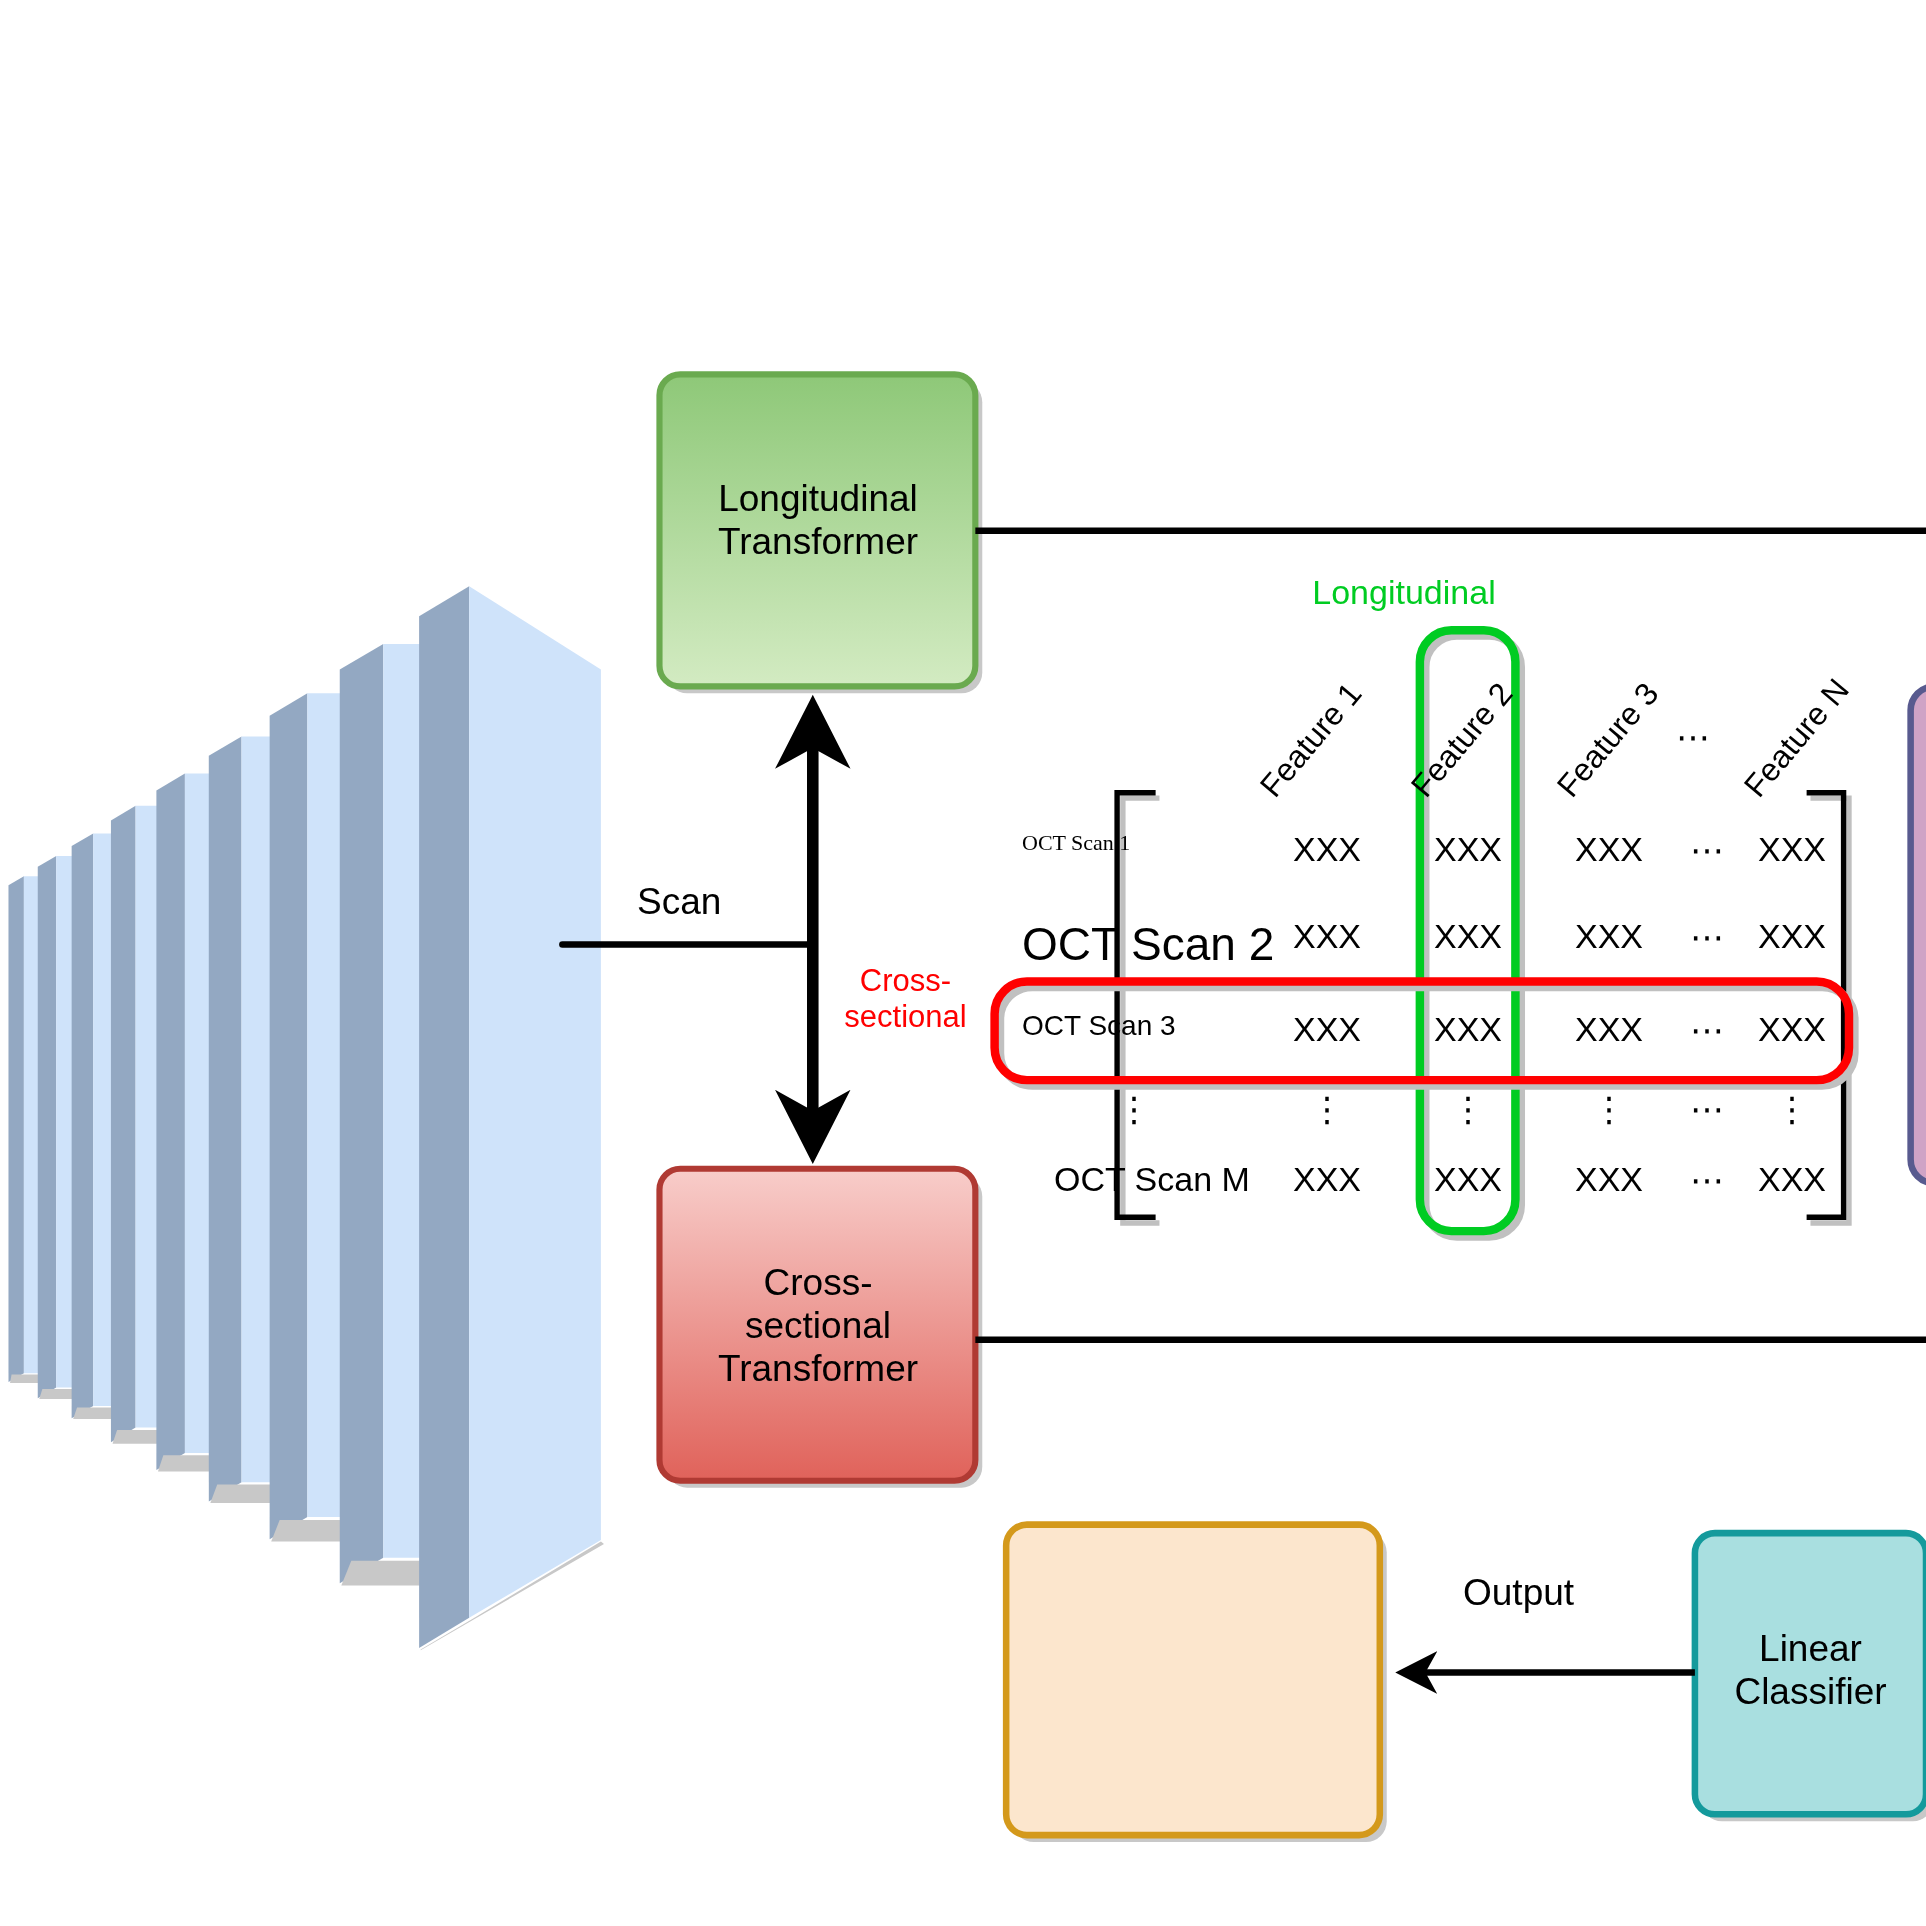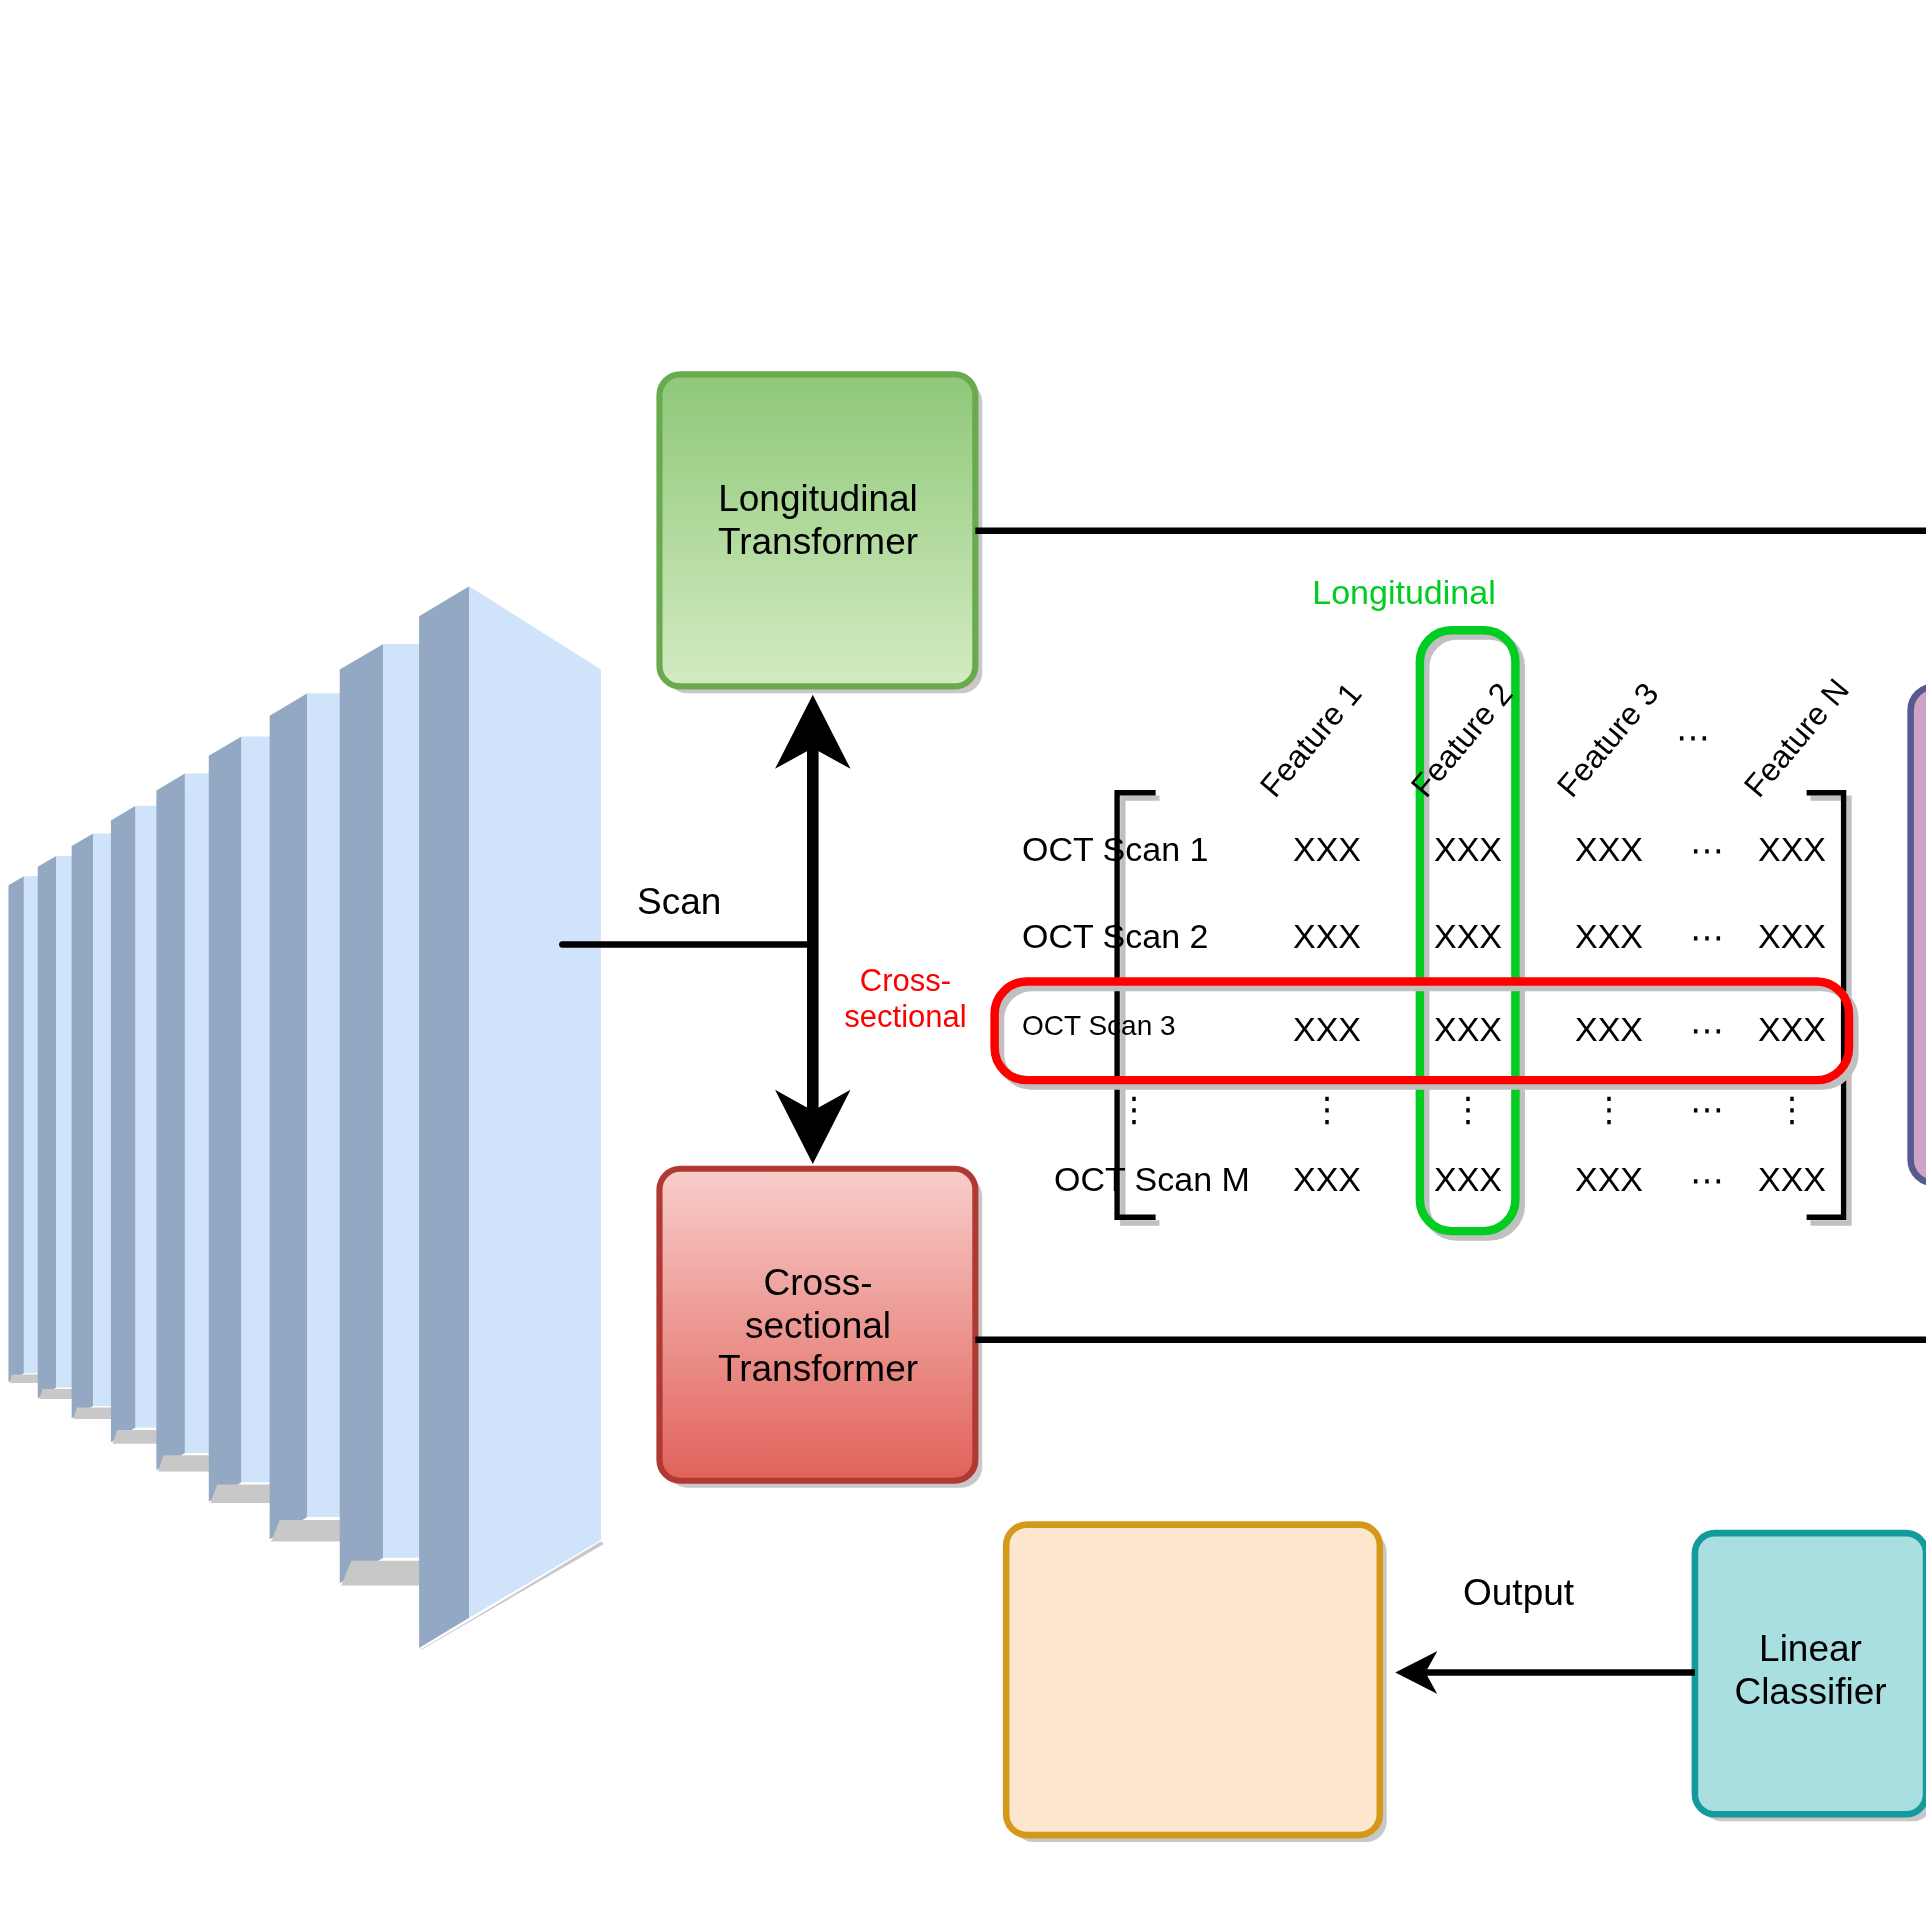--- a/index.html
+++ b/index.html
@@ -197,22 +197,22 @@
   <div class="nodelabel" style="left:844px;top:963px;width:123px;font-size:31px;color:#ff0000;
               text-align:center;">Cross-
 sectional</div>
 
   <div class="feat" style="left:1267px;top:774px;font-size:32px;">Feature 1</div>
   <div class="feat" style="left:1418px;top:774px;font-size:32px;">Feature 2</div>
   <div class="feat" style="left:1564px;top:774px;font-size:32px;">Feature 3</div>
   <div class="matrixtxt" style="left:1676px;top:717px;font-size:34px;">⋯</div>
   <div class="feat" style="left:1751px;top:774px;font-size:32px;">Feature N</div>
 
-  <div class="matrixtxt" style="left:1022px;top:830px;font-size:34px;">OCT Scan 1</div>
-  <div class="matrixtxt" style="left:1022px;top:917px;font-size:34px;">OCT Scan 2</div>
+  <div class="matrixtxt" style="left:1022px;top:830px;font-size:22px;font-family:Liberation Serif, serif;">OCT Scan 1</div>
+  <div class="matrixtxt" style="left:1022px;top:917px;font-size:46px;">OCT Scan 2</div>
   <div class="matrixtxt" style="left:1022px;top:1010px;font-size:28px;">OCT Scan 3</div>
   <div class="matrixtxt" style="left:1117px;top:1089px;font-size:34px;">⋮</div>
   <div class="matrixtxt" style="left:1022px;top:1160px;font-size:34px;margin-left:32px;">OCT Scan M</div>
 
   <div class="matrixtxt" style="left:1327px;top:830px;font-size:34px;transform:translateX(-50%);">XXX</div>
   <div class="matrixtxt" style="left:1468px;top:830px;font-size:34px;transform:translateX(-50%);">XXX</div>
   <div class="matrixtxt" style="left:1609px;top:830px;font-size:34px;transform:translateX(-50%);">XXX</div>
   <div class="matrixtxt" style="left:1707px;top:830px;font-size:34px;transform:translateX(-50%);">⋯</div>
   <div class="matrixtxt" style="left:1792px;top:830px;font-size:34px;transform:translateX(-50%);">XXX</div>
 

